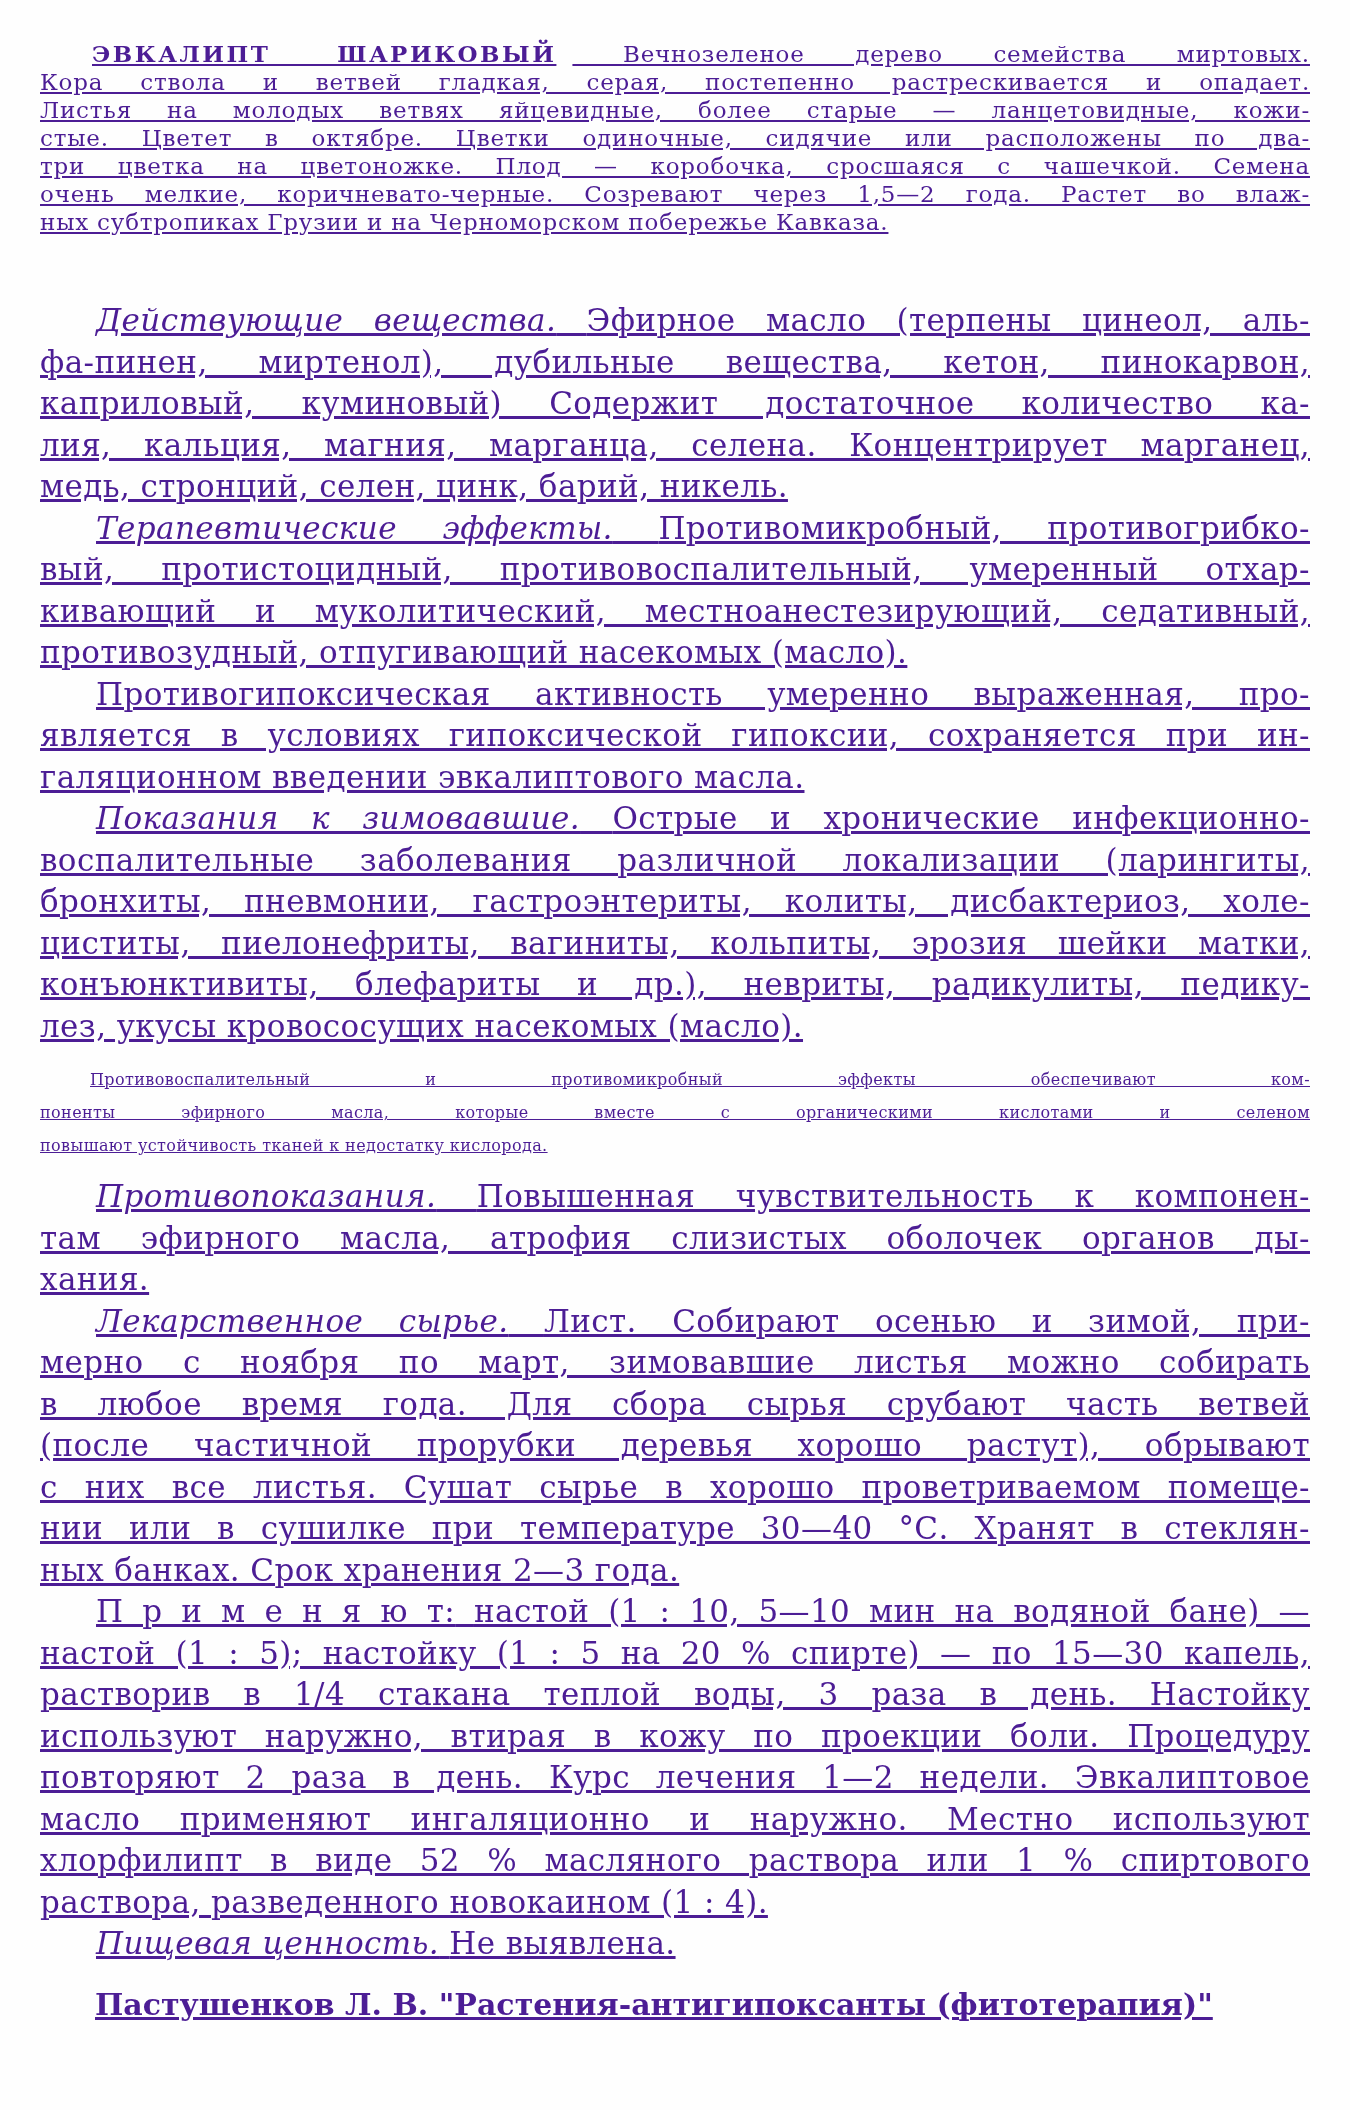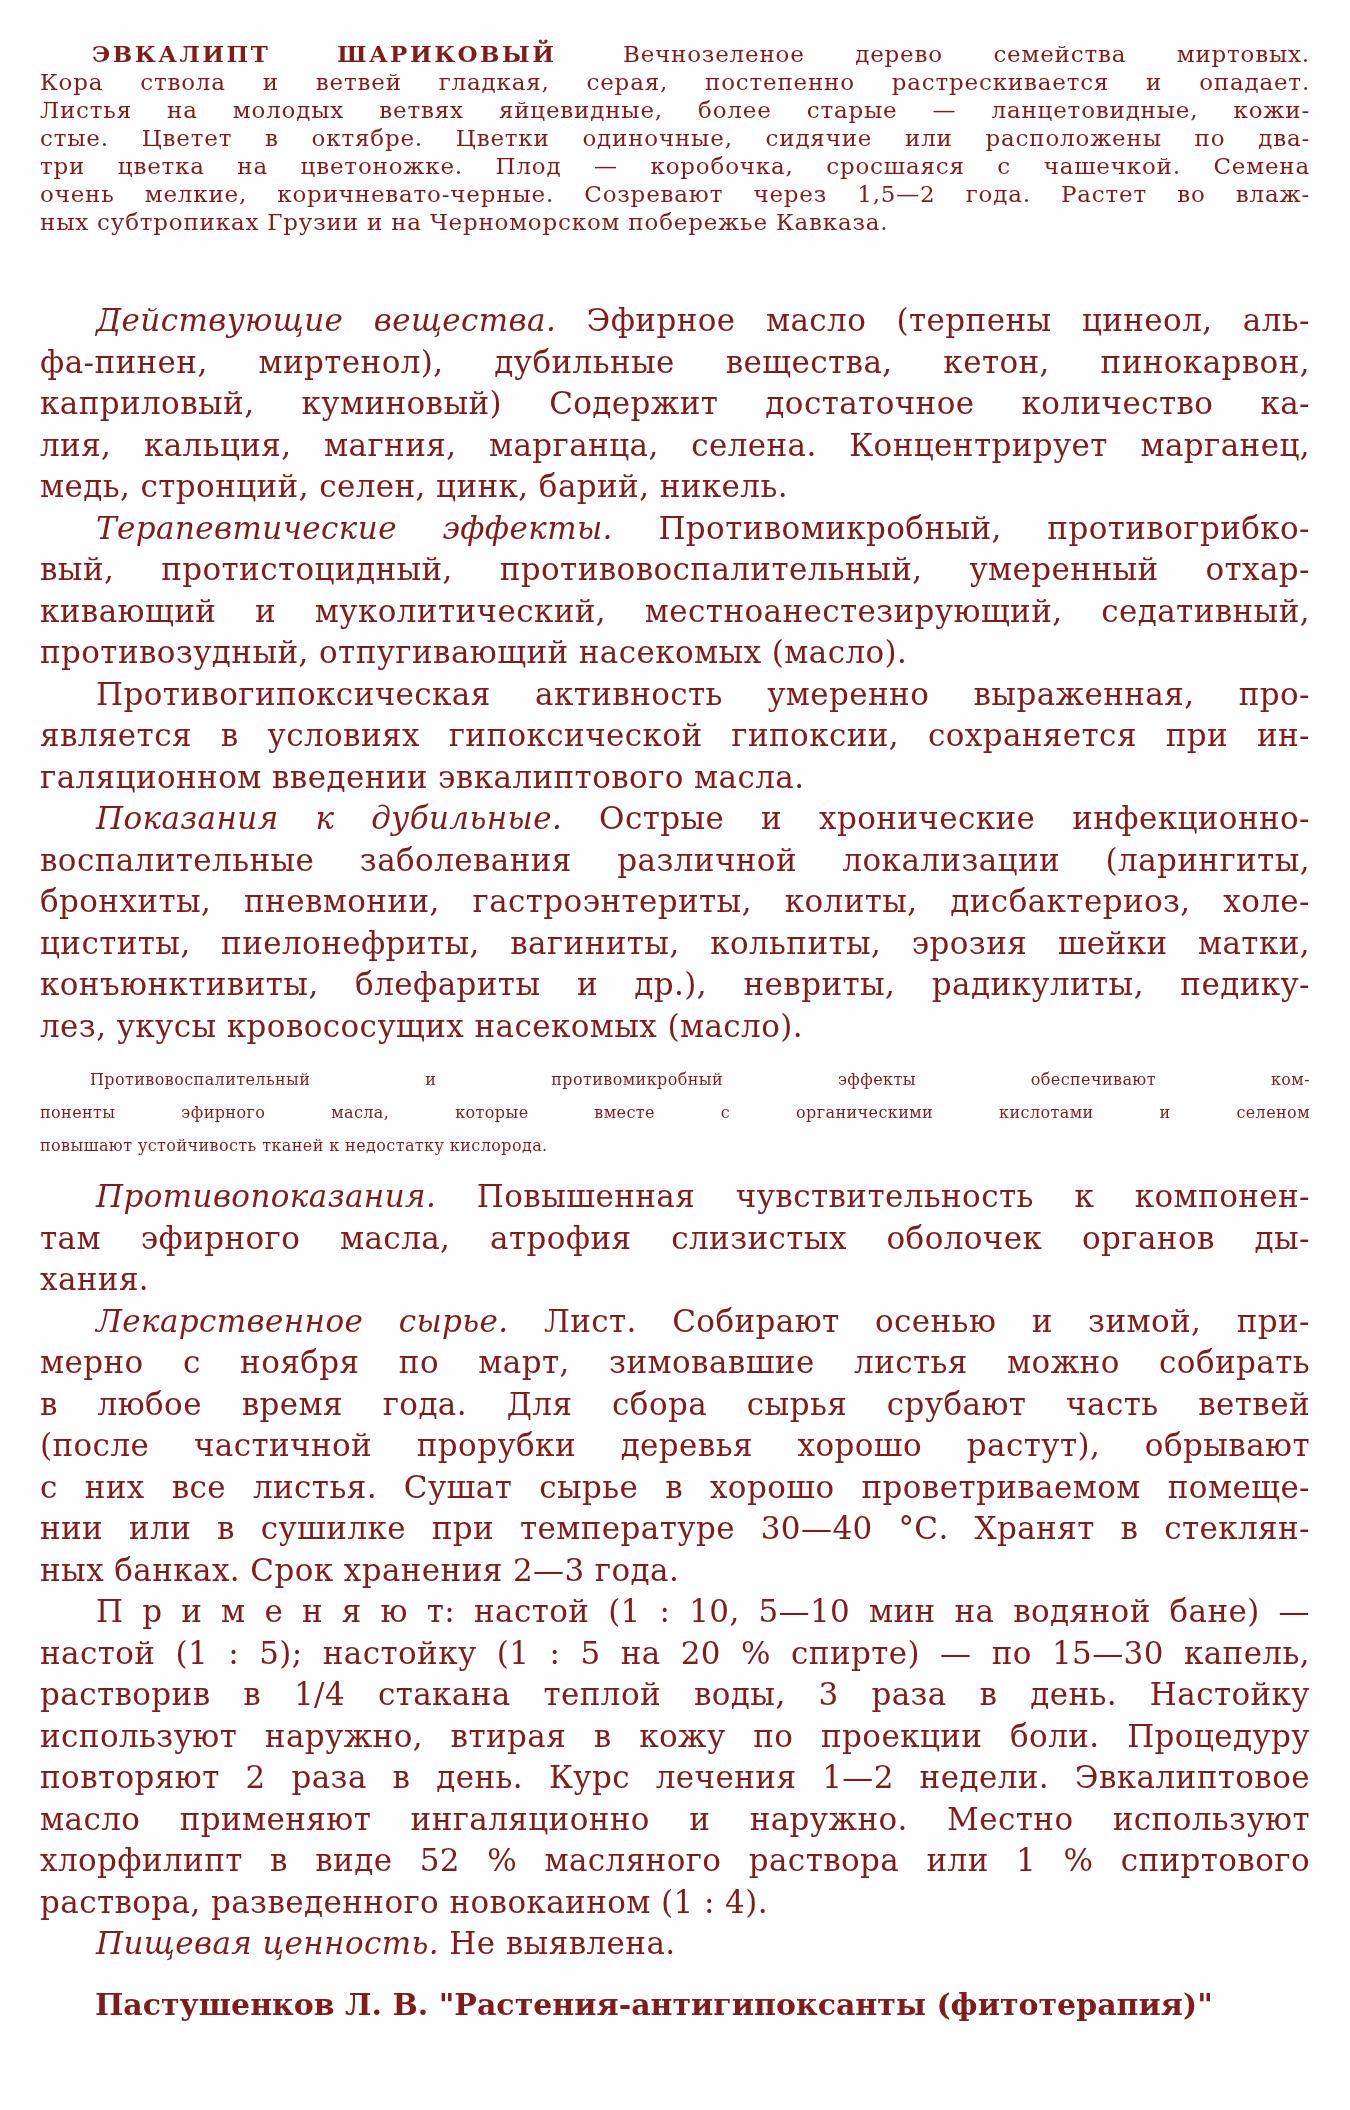--- a/index.html
+++ b/index.html
@@ -67,21 +67,21 @@
     font-weight: bold;
     letter-spacing: 2.5px;
     word-spacing: 14px;
     margin-right: 16px;
   }
   .lead-spaced { letter-spacing: 0.4px; }
 </style>
 </head>
 <body>
 
-<div class="page" id="page-root" style="background: rgb(254, 254, 254); color: #7f1d1d;">
+<div class="page" id="page-root" style="background: rgb(254, 254, 254); color: #4c1d95; text-decoration: underline;">
     <div class="block b-header-paragraph s-small">
       <div class="line first"><span class="lead-title">ЭВКАЛИПТ ШАРИКОВЫЙ</span> <span>Вечнозеленое дерево семейства миртовых.</span></div>
       <div class="line">Кора ствола и ветвей гладкая, серая, постепенно растрескивается и опадает.</div>
       <div class="line">Листья на молодых ветвях яйцевидные, более старые — ланцетовидные, кожи-</div>
       <div class="line">стые. Цветет в октябре. Цветки одиночные, сидячие или расположены по два-</div>
       <div class="line">три цветка на цветоножке. Плод — коробочка, сросшаяся с чашечкой. Семена</div>
       <div class="line">очень мелкие, коричневато-черные. Созревают через 1,5—2 года. Растет во влаж-</div>
       <div class="line">ных субтропиках Грузии и на Черноморском побережье Кавказа.</div>
     </div>
     <div class="block b-active-substances s-body">
@@ -96,21 +96,21 @@
       <div class="line">вый, протистоцидный, противовоспалительный, умеренный отхар-</div>
       <div class="line">кивающий и муколитический, местноанестезирующий, седативный,</div>
       <div class="line">противозудный, отпугивающий насекомых (масло).</div>
     </div>
     <div class="block b-antihypoxic-activity s-body">
       <div class="line first">Противогипоксическая активность умеренно выраженная, про-</div>
       <div class="line">является в условиях гипоксической гипоксии, сохраняется при ин-</div>
       <div class="line">галяционном введении эвкалиптового масла.</div>
     </div>
     <div class="block b-indications s-body">
-      <div class="line first"><span class="lead-italic">Показания к дубильные.</span> <span>Острые и хронические инфекционно-</span></div>
+      <div class="line first"><span class="lead-italic">Показания к зимовавшие.</span> <span>Острые и хронические инфекционно-</span></div>
       <div class="line">воспалительные заболевания различной локализации (ларингиты,</div>
       <div class="line">бронхиты, пневмонии, гастроэнтериты, колиты, дисбактериоз, холе-</div>
       <div class="line">циститы, пиелонефриты, вагиниты, кольпиты, эрозия шейки матки,</div>
       <div class="line">конъюнктивиты, блефариты и др.), невриты, радикулиты, педику-</div>
       <div class="line">лез, укусы кровососущих насекомых (масло).</div>
     </div>
     <div class="block b-note-components s-note">
       <div class="line first">Противовоспалительный и противомикробный эффекты обеспечивают ком-</div>
       <div class="line">поненты эфирного масла, которые вместе с органическими кислотами и селеном</div>
       <div class="line">повышают устойчивость тканей к недостатку кислорода.</div>

